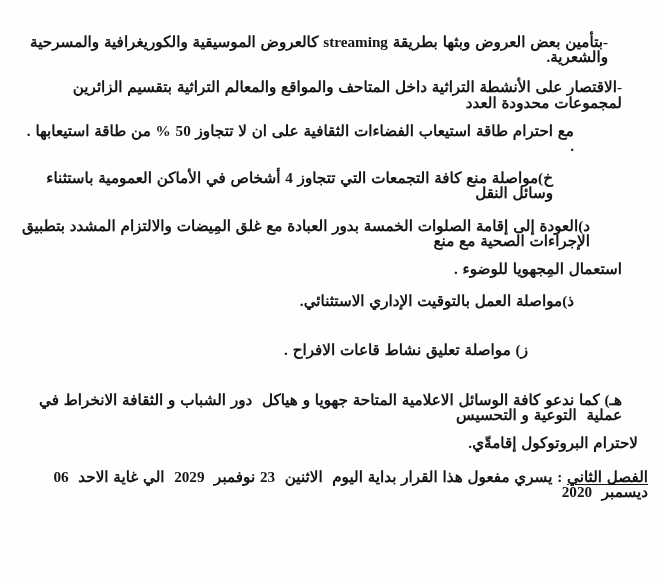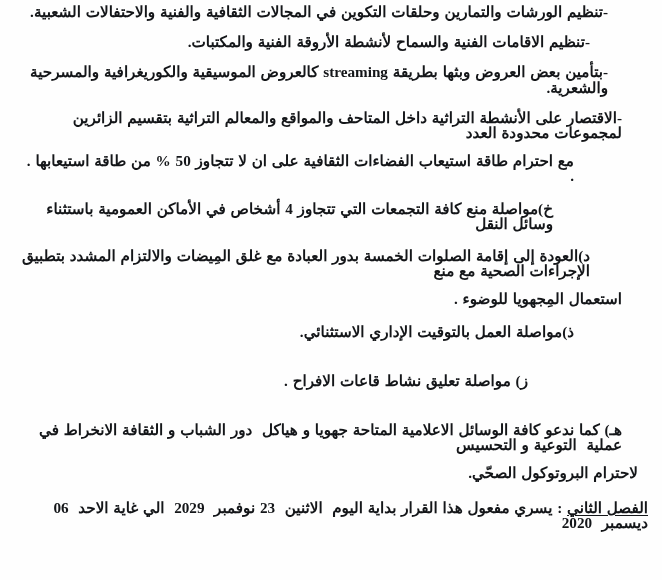--- a/index.html
+++ b/index.html
@@ -55,24 +55,22 @@
     text-decoration: underline;
     text-underline-offset: 2px;
   }
 </style>
 </head>
 <body>
 
 <div id="page">
   <div class="doc-body">
 
-    <div class="line indent-3">-تنظيم الورشات والتمارين وحلقات التكوين في المجالات الثقافية والفنية والاحتفالات الشعبية.</div>
     <div class="sp-3"></div>
 
-    <div class="line indent-4">-تنظيم الاقامات الفنية والسماح لأنشطة الأروقة الفنية والمكتبات.</div>
     <div class="sp-3"></div>
 
     <div class="line indent-3"><span>-بتأمين بعض العروض وبثها بطريقة </span><span class="latin">streaming</span><span> كالعروض الموسيقية والكوريغرافية والمسرحية والشعرية.</span></div>
     <div class="sp-3"></div>
 
     <div class="line indent-2">-الاقتصار على الأنشطة التراثية داخل المتاحف والمواقع والمعالم التراثية بتقسيم الزائرين لمجموعات محدودة العدد</div>
     <div class="sp-2"></div>
 
     <div class="line indent-5">مع احترام طاقة استيعاب الفضاءات الثقافية على ان لا تتجاوز 50 % من طاقة استيعابها .  .</div>
     <div class="sp-4"></div>
@@ -92,19 +90,19 @@
     <div class="sp-4"></div>
 
     <div class="line indent-7">ز) مواصلة تعليق نشاط قاعات الافراح .</div>
     <div class="sp-4"></div>
 
     <div class="sp-4"></div>
 
     <div class="line indent-2">هـ) كما ندعو كافة الوسائل الاعلامية المتاحة جهويا و هياكل  دور الشباب و الثقافة الانخراط في عملية  التوعية و التحسيس</div>
     <div class="sp-2"></div>
 
-    <div class="line indent-1">لاحترام البروتوكول الصحّي.</div>
+    <div class="line indent-1">لاحترام البروتوكول إقامةّي.</div>
     <div class="sp-5"></div>
 
     <div class="line"><span class="chapter">الفصل الثاني</span><span> : </span><span>يسري مفعول هذا القرار بداية اليوم  الاثنين  </span><span>23 نوفمبر  2029</span><span>  الي غاية الاحد  </span><span>06 ديسمبر  2020</span></div>
 
   </div>
 </div>
 
 </body></html>

